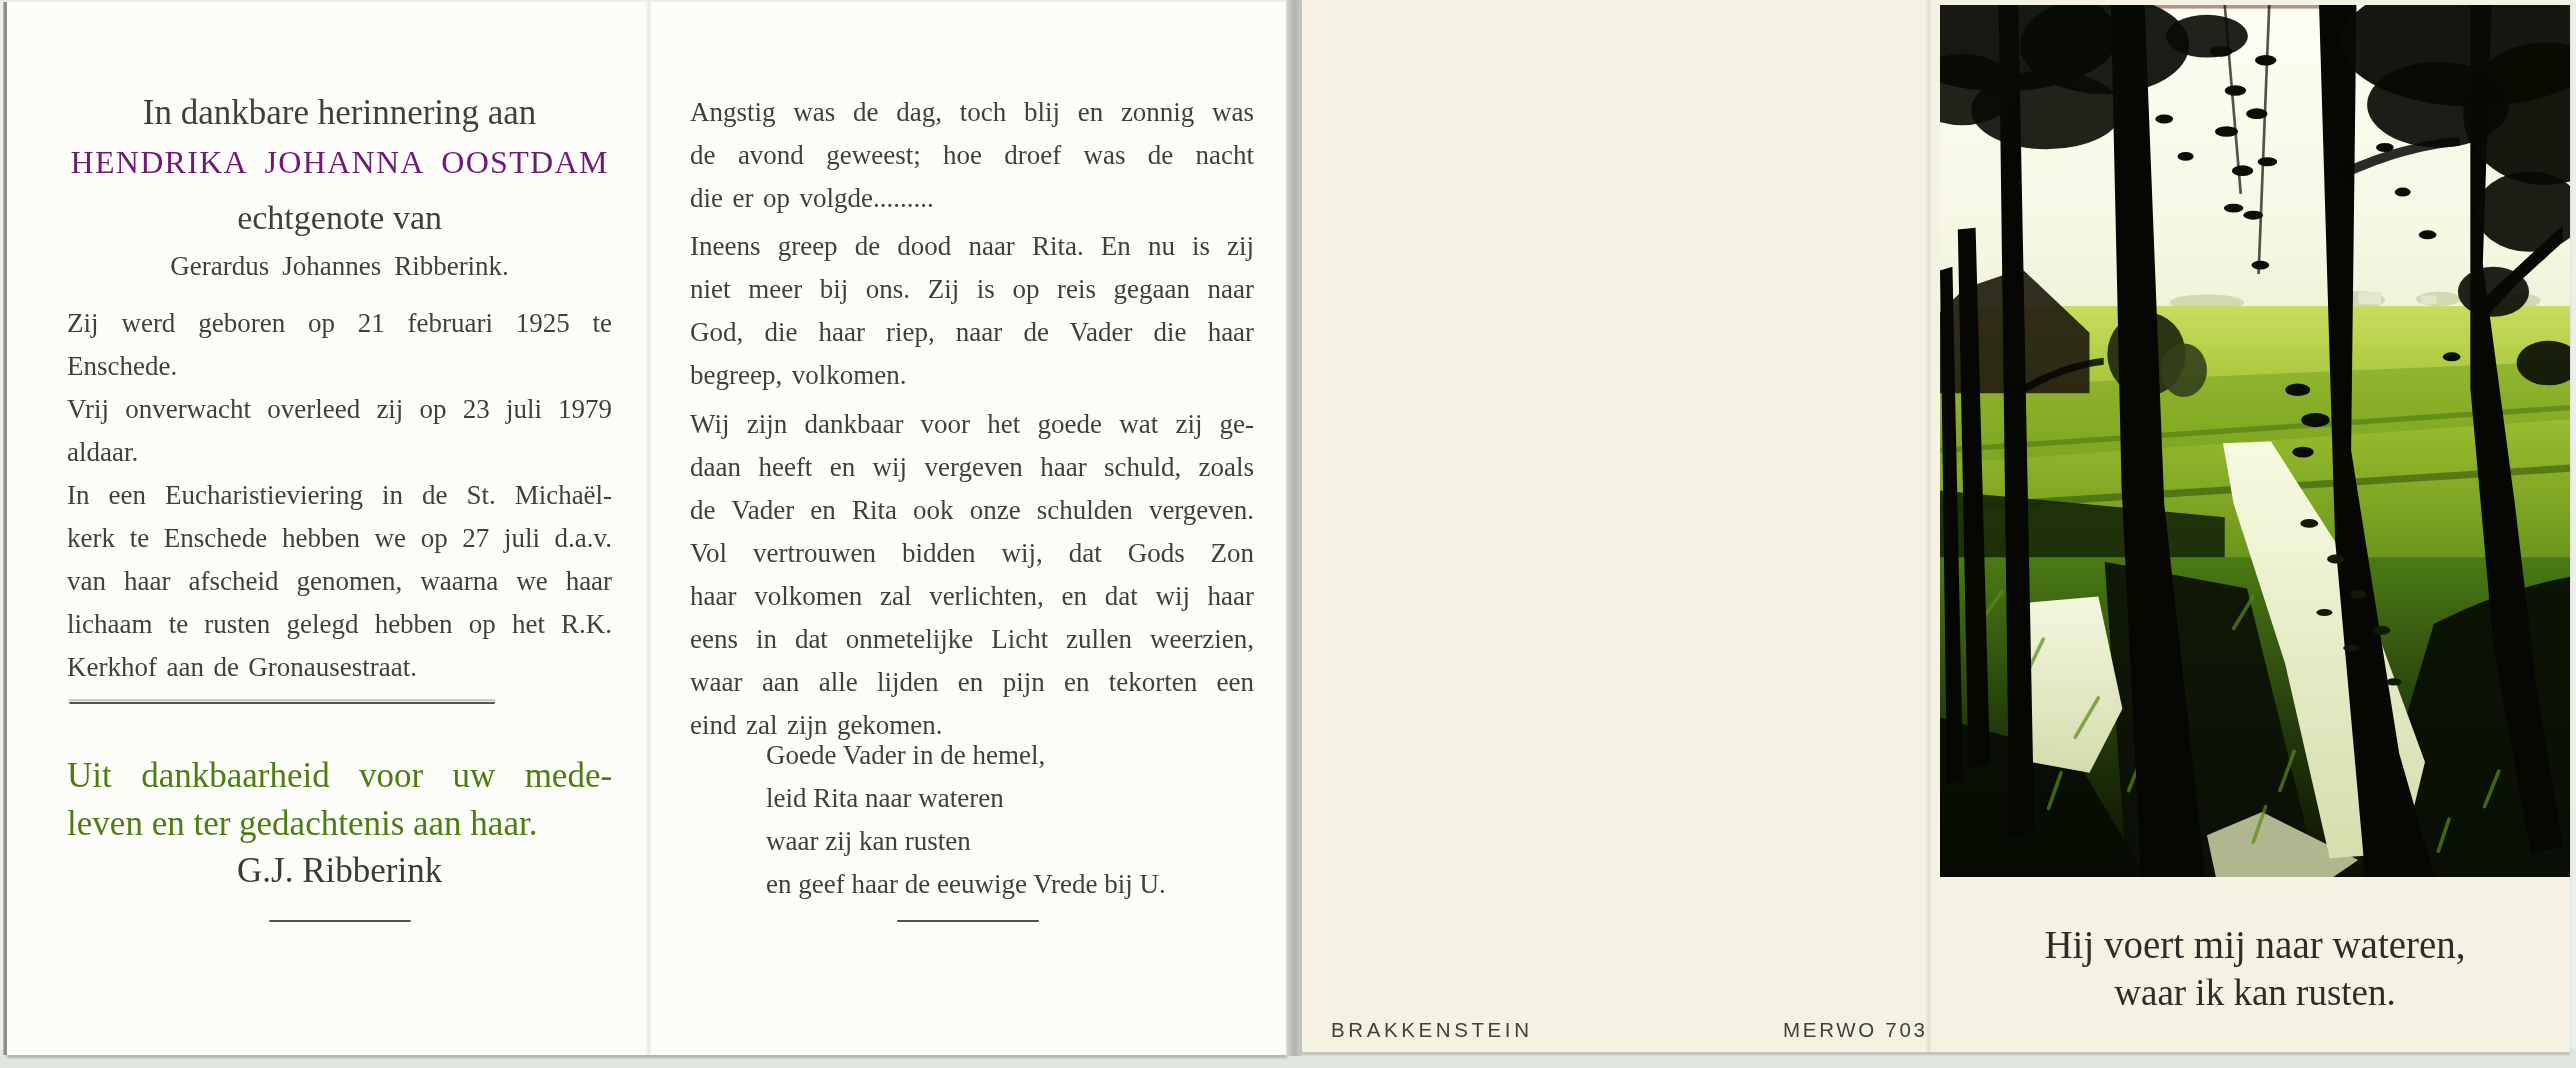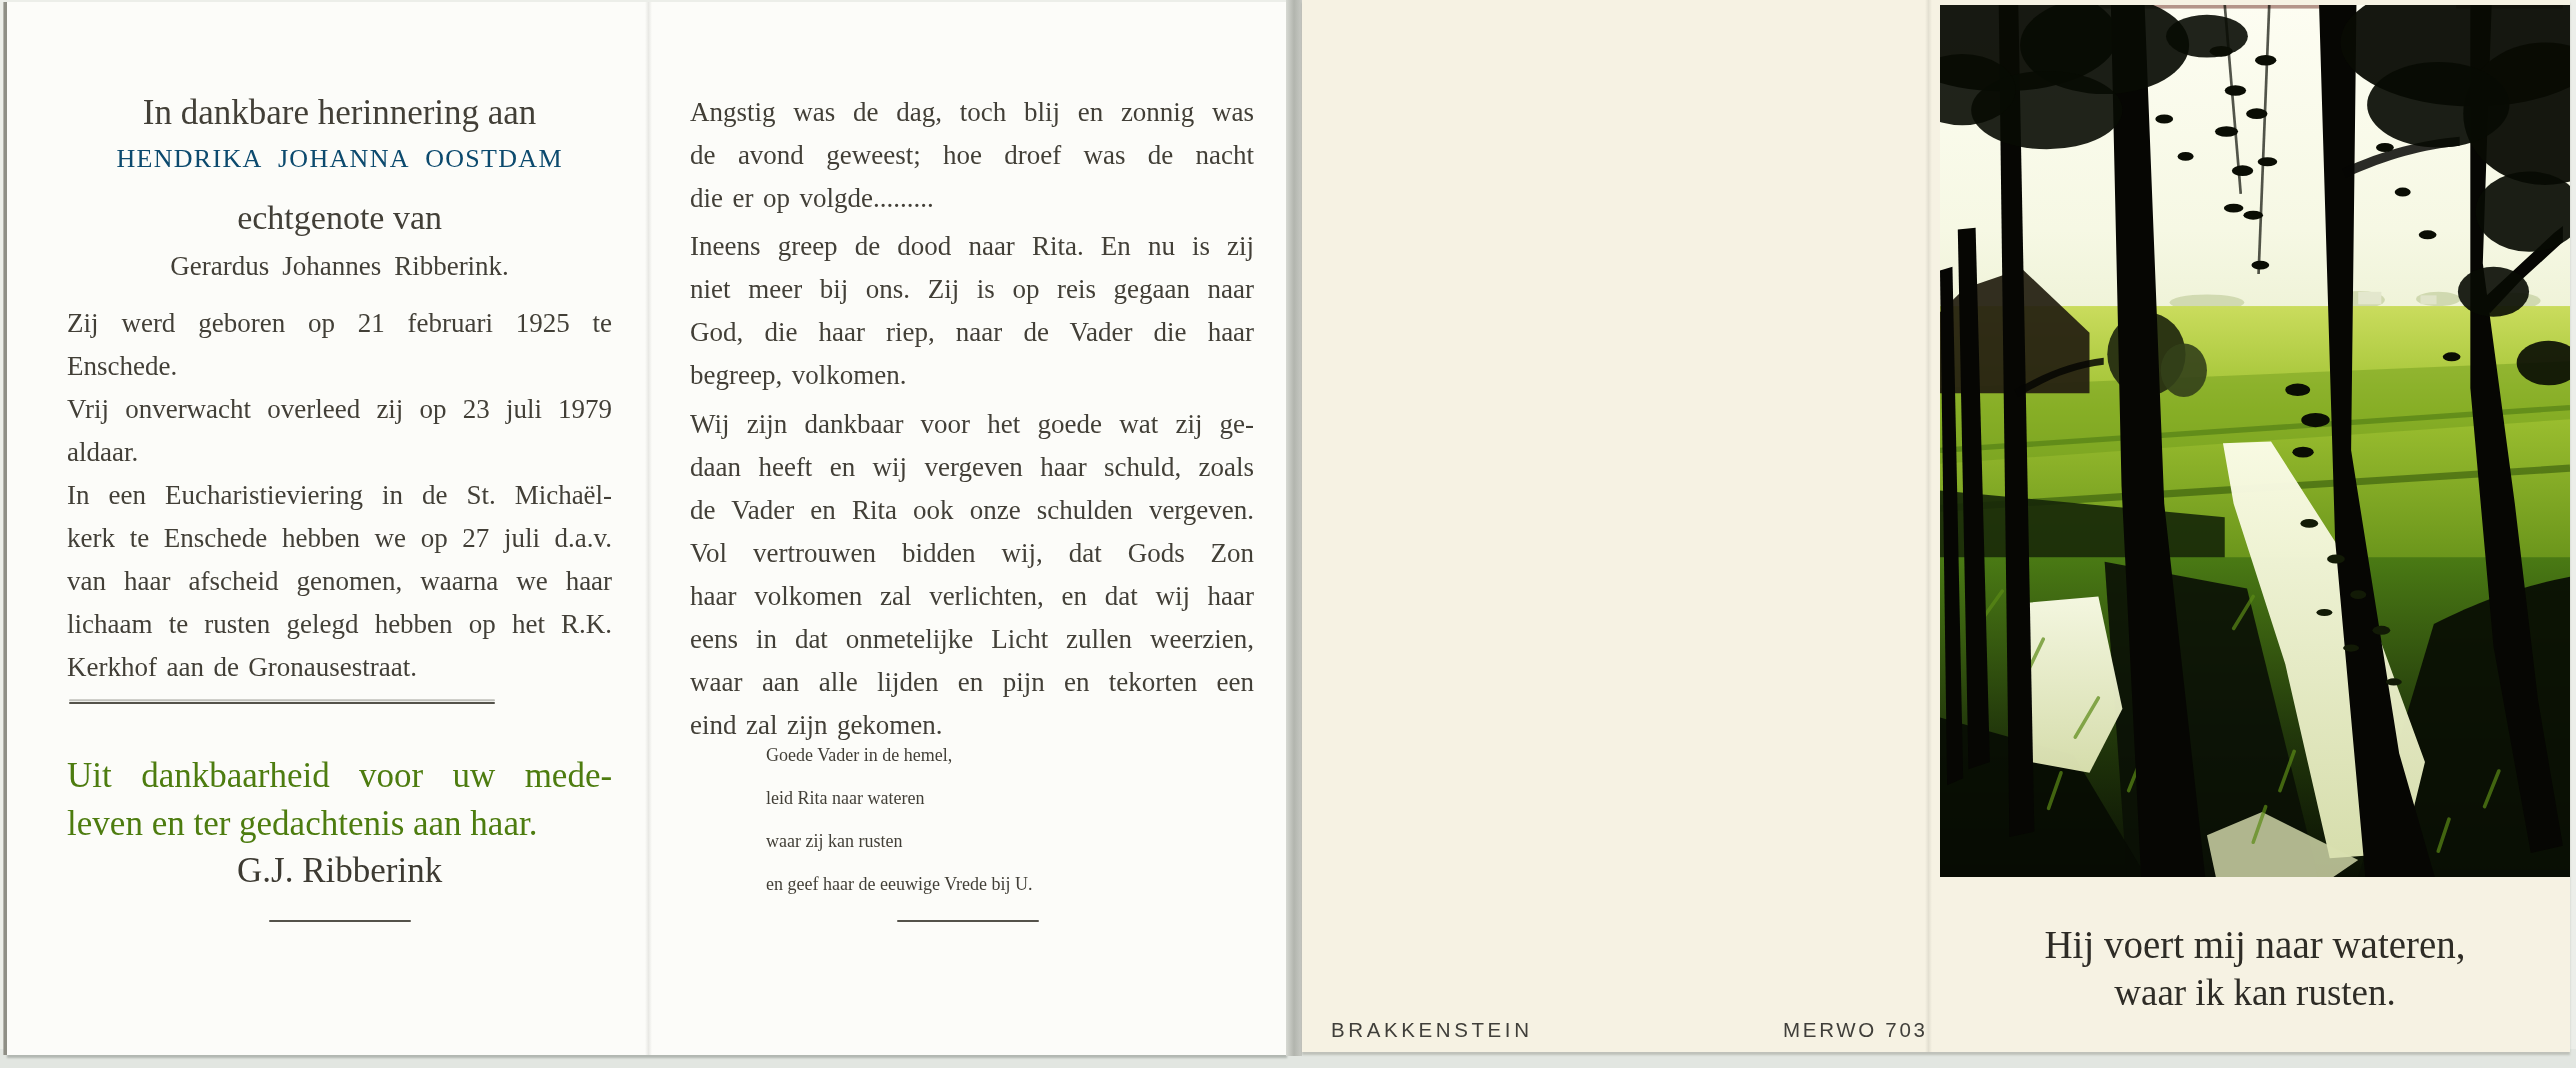--- a/index.html
+++ b/index.html
@@ -24,26 +24,26 @@
   #col-mid{left:683px;top:0;width:564px;}
 
   .abs{position:absolute;}
   .bio{font-size:27px;line-height:43px;word-spacing:2.7px;}
   .jline{text-align:justify;text-align-last:justify;}
   .lline{text-align:left;}
   .rule{position:absolute;height:2.7px;background:#54524a;border-radius:1.8px;}
   .rule.long{box-shadow:0 -2.7px 0 rgba(84,82,74,.35);}
 
   .intro{font-size:35px;}
-  .name{font-size:26px;letter-spacing:1.3px;word-spacing:9px;color:#0c4a6e;}
+  .name{font-size:32px;letter-spacing:1.3px;word-spacing:9px;color:#701a75;}
   .relation{font-size:34px;}
   .spouse{font-size:27px;word-spacing:6.2px;}
   .thanks{font-size:35px;line-height:48px;color:#4d7c0f;}
   .signature{font-size:35px;text-align:center;padding-right:5.3px;color:#3d3a32;}
-  .prayer{font-size:18px;line-height:43px;}
+  .prayer{font-size:27px;line-height:43px;}
 
   .caption{font-family:"Liberation Serif", serif;color:#2e2c26;text-align:center;}
   .caption .l1{font-size:39px;line-height:51px;}
   .caption .l2{font-size:37px;line-height:46px;}
   .printmark{font-family:"Liberation Sans", sans-serif;color:#403f3a;font-size:20.5px;letter-spacing:3.6px;}
 
   #photo-wrap{position:absolute;left:638px;top:5.3px;width:630px;height:872px;background:#0a0d04;}
   #photo-wrap svg{display:block;width:100%;height:100%;}
 </style>
 </head>

